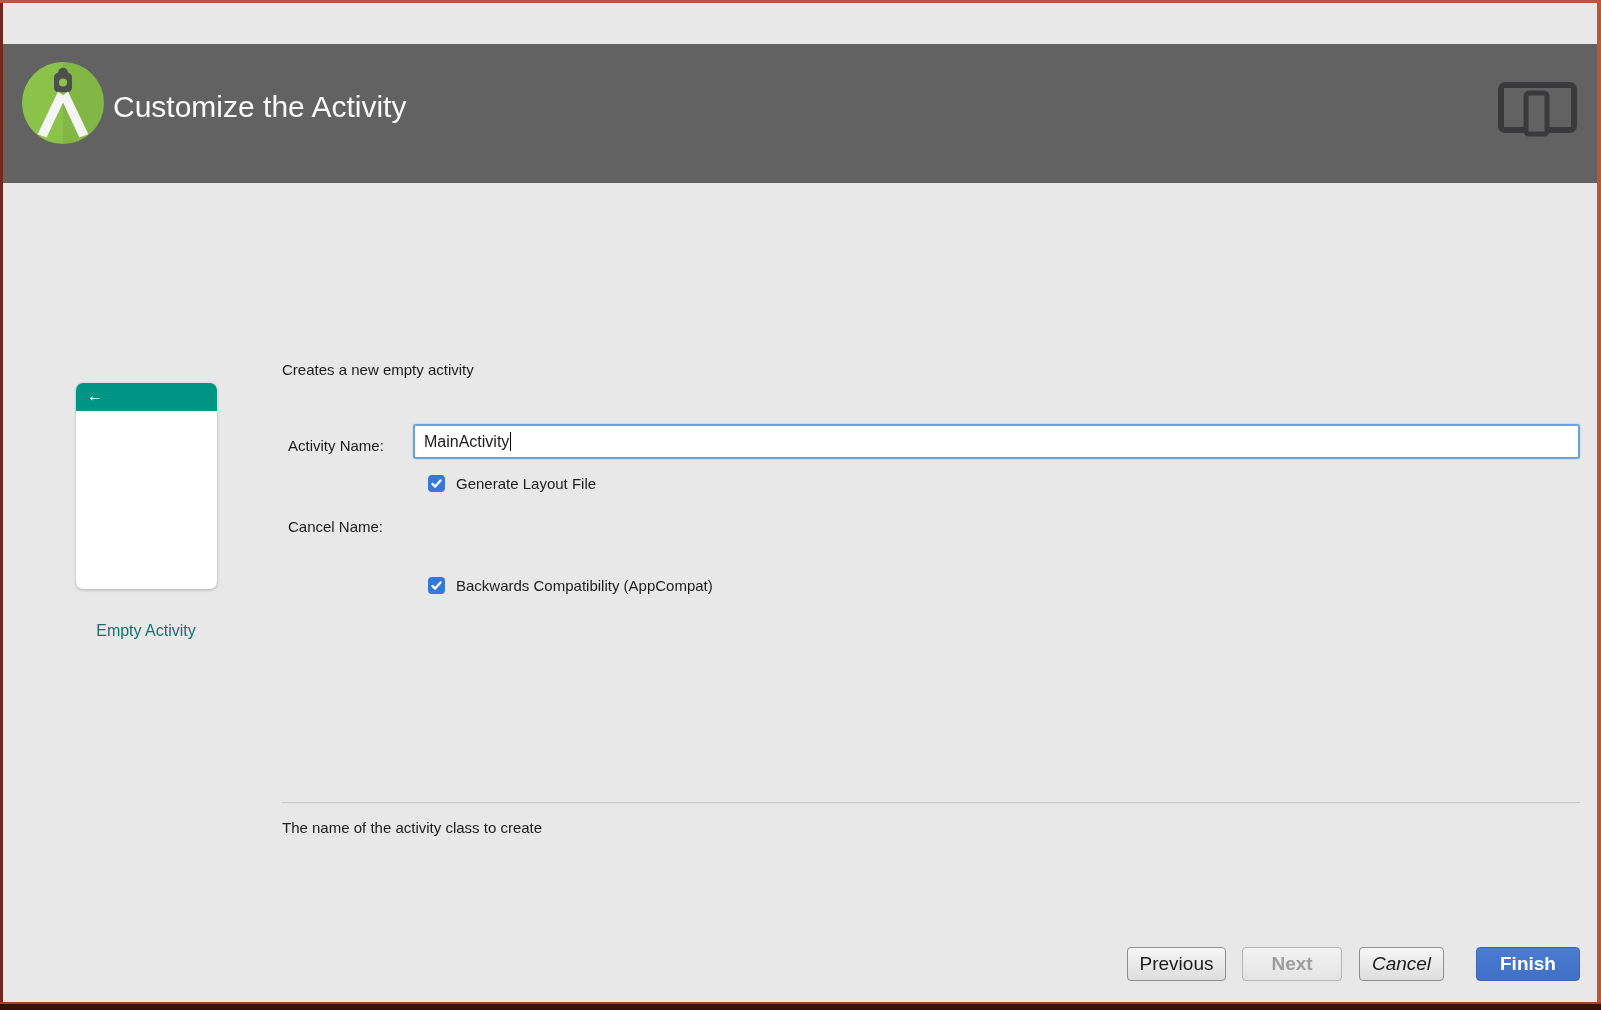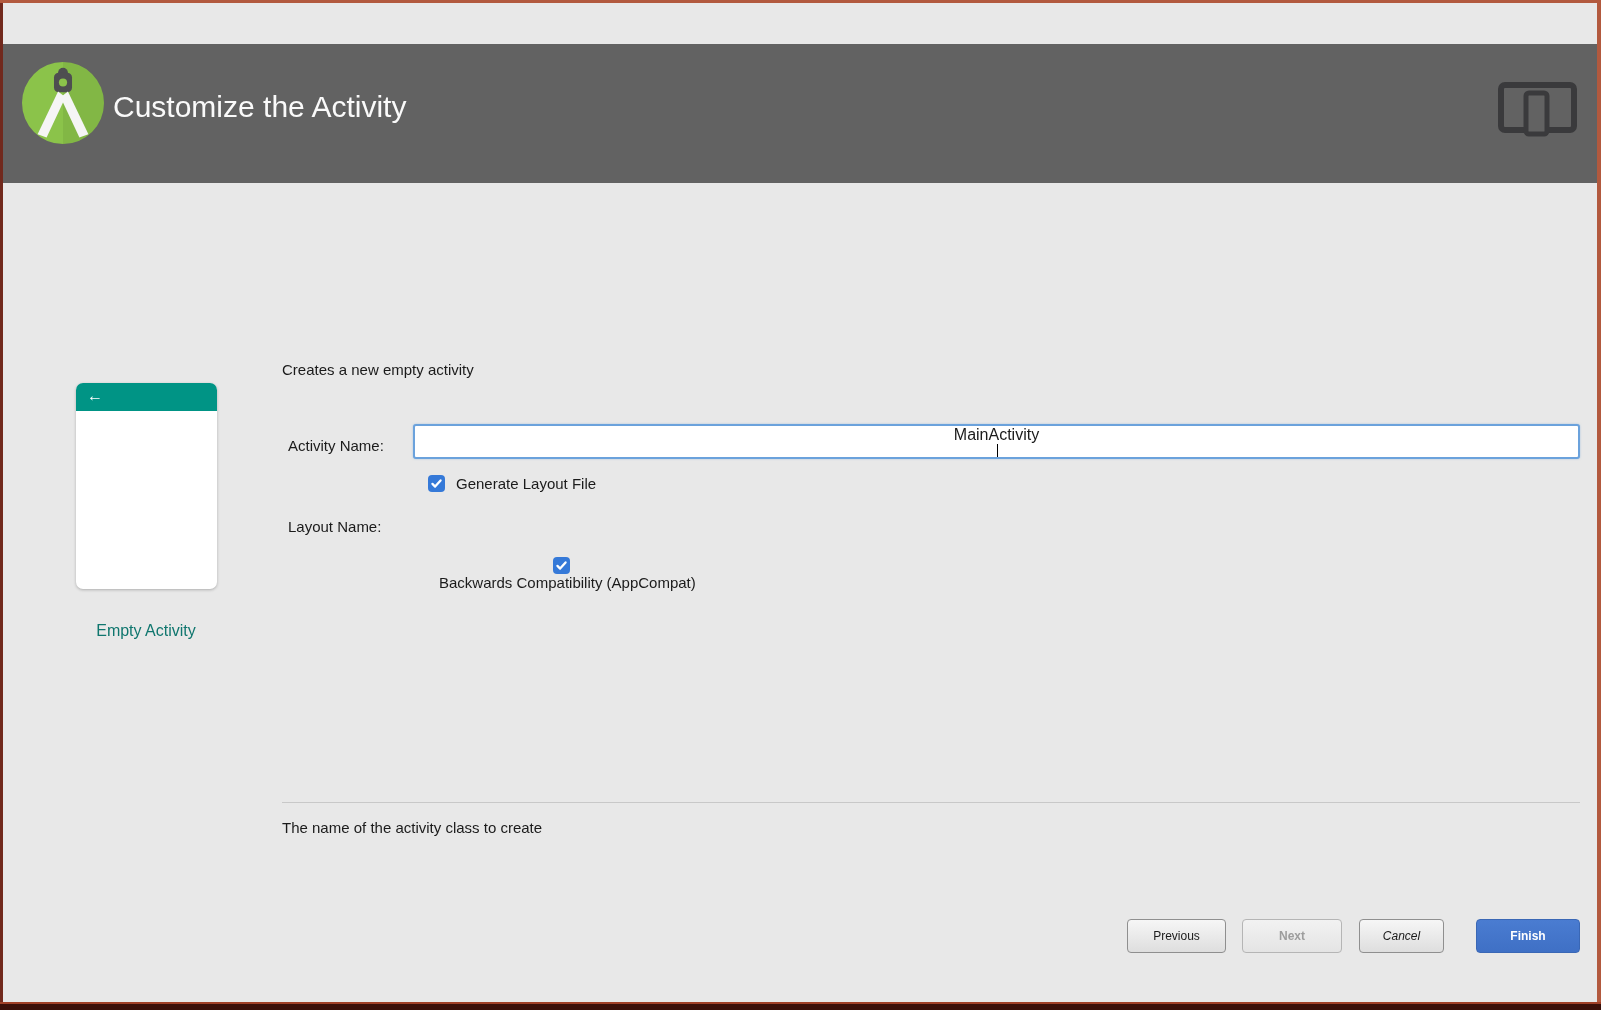--- a/index.html
+++ b/index.html
@@ -46,39 +46,39 @@
 
   .form-desc { position:absolute; left:279px; top:178px; font-size:15px; }
 
   .field-label { position:absolute; font-size:15px; color:#1b1b1b; }
   .lbl-activity { left:285px; top:254px; }
   .lbl-layout   { left:285px; top:335px; }
 
   .text-input { position:absolute; left:410px; width:1167px; background:#ffffff;
                 display:flex; align-items:center; padding:0 9px; font-size:16px; }
   .input-activity { top:241px; height:35px; border:2px solid var(--focus_border,#6ba2dc);
-                    border-radius:3px; box-shadow:0 0 2px rgba(104,160,216,0.55);flex-direction:column; }
+                    border-radius:3px; box-shadow:0 0 2px rgba(104,160,216,0.55); }
   .input-layout   { top:326px; height:34px; border:1px solid #8f8f8f; }
   .caret { display:inline-block; width:1px; height:19px; background:#000; margin-left:1px; }
 
   .check-row { position:absolute; display:flex; align-items:center;padding-left:8px; }
   .row-genlayout { left:417px; top:292px; }
-  .row-backcompat { left:417px; top:374px;flex-direction:column; }
+  .row-backcompat { left:417px; top:394px; }
   .checkbox { width:17px; height:17px; border-radius:4px; background:var(--checkbox_blue,#3579d8);
               display:flex; align-items:center; justify-content:center; }
   .checkbox .check { display:none; }
   .checkbox.checked .check { display:block; }
   .check-label { margin-left:11px; font-size:15px; }
 
   .divider { position:absolute; left:279px; top:619px; width:1298px; height:1px; background:#c8c8c8; }
   .help-text { position:absolute; left:279px; top:636px; font-size:15px; }
 
   
-  .btn { position:absolute; top:736px; height:34px; display:flex; align-items:center;
-         justify-content:center; font-size:12px; border-radius:4px;
+  .btn { position:absolute; top:764px; height:34px; display:flex; align-items:center;
+         justify-content:center; font-size:19px; border-radius:4px;
          background:linear-gradient(#f6f6f6,#dedede); border:1px solid #8f8f8f; color:#1b1b1b; }
   .btn-previous { left:1124px; width:99px; }
   .btn-next { left:1239px; width:100px; background:linear-gradient(#f2f2f2,#e4e4e4);
               border:1px solid #b5b5b5; color:#9d9d9d; font-weight:600; }
   .btn-cancel { left:1356px; width:85px;font-style:italic; }
   .btn-finish { left:1473px; width:104px; font-weight:700; color:#ffffff;
                 background:linear-gradient(#4a7cd1,#3f70c5); border:1px solid var(--finish_blue,#3a67b5); }
 </style>
 </head>
 <body>
@@ -128,21 +128,21 @@
 
     <div class="check-row row-genlayout">
       <div class="checkbox checked">
         <svg class="check" width="13" height="13" viewBox="0 0 16 16">
           <path d="M3 8.5 L6.3 11.8 L13 4.2" stroke="#ffffff" stroke-width="2.8" fill="none" stroke-linecap="round" stroke-linejoin="round"></path>
         </svg>
       </div>
       <span class="check-label">Generate Layout File</span>
     </div>
 
-    <span class="field-label lbl-layout">Layout Name:</span>
+    <span class="field-label lbl-layout">Cancel Name:</span>
 
     <div class="check-row row-backcompat">
       <div class="checkbox checked">
         <svg class="check" width="13" height="13" viewBox="0 0 16 16">
           <path d="M3 8.5 L6.3 11.8 L13 4.2" stroke="#ffffff" stroke-width="2.8" fill="none" stroke-linecap="round" stroke-linejoin="round"></path>
         </svg>
       </div>
       <span class="check-label">Backwards Compatibility (AppCompat)</span>
     </div>
 

